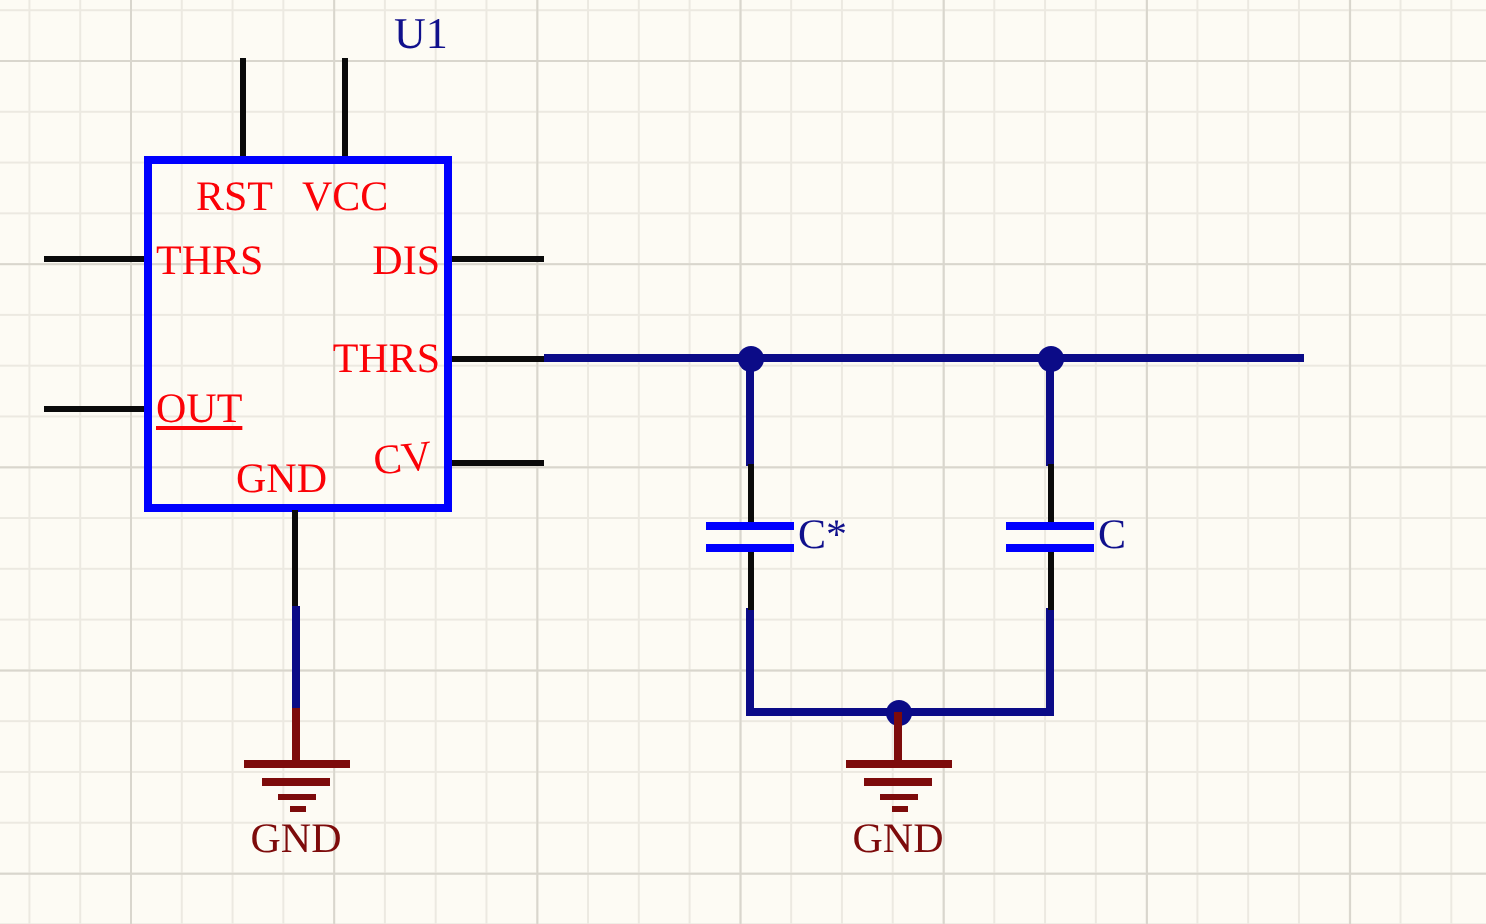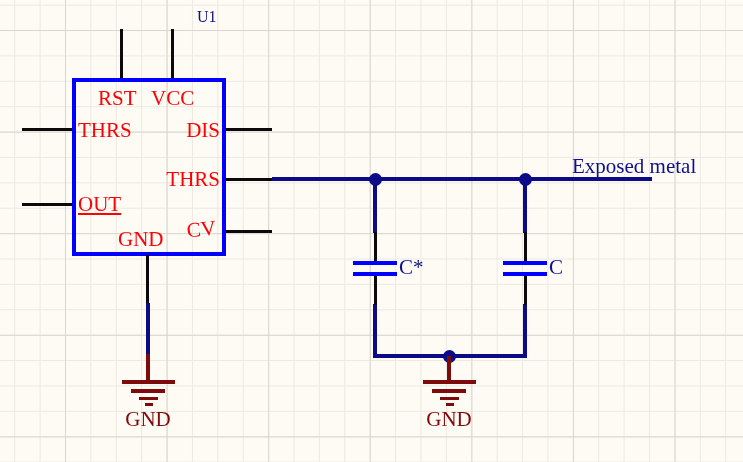--- a/index.html
+++ b/index.html
@@ -27,21 +27,21 @@
   .pinname{position:absolute;color:#fb0207;font-size:21px;line-height:21px;white-space:nowrap;}
   .anno{position:absolute;color:#10108c;font-size:21px;line-height:21px;white-space:nowrap;}
   .gndlabel{position:absolute;color:#7d0b0b;font-size:21px;line-height:21px;text-align:center;white-space:nowrap;}
   .tac{} .tar{text-align:right;}
 </style>
 </head>
 <body>
 
 <div class="canvas">
 
-  <div class="anno" style="left:197px;top:6px;font-size:16px;line-height:22px;">U1</div>
+  <div class="anno" style="left:197px;top:6px;font-size:22px;line-height:22px;">U1</div>
   <div class="compbody"></div>
 
   <div class="pinline" style="left:120px;top:29px;width:3px;height:49px;"></div>
   <div class="pinline" style="left:171px;top:29px;width:3px;height:49px;"></div>
   <div class="pinline" style="left:22px;top:128px;width:50px;height:3px;"></div>
   <div class="pinline" style="left:22px;top:203px;width:50px;height:3px;"></div>
   <div class="pinline" style="left:226px;top:128px;width:46px;height:3px;"></div>
   <div class="pinline" style="left:226px;top:178px;width:46px;height:3px;"></div>
   <div class="pinline" style="left:226px;top:230px;width:46px;height:3px;"></div>
   <div class="pinline" style="left:146px;top:255px;width:3px;height:48px;"></div>
@@ -86,15 +86,14 @@
   <div class="gndbar" style="left:145px;top:403px;width:8px;height:3px;"></div>
   <div class="gndlabel" style="left:116px;top:409px;width:64px;">GND</div>
 
   <div class="gndbar" style="left:447px;top:356px;width:4px;height:25px;"></div>
   <div class="gndbar" style="left:423px;top:380px;width:53px;height:4px;"></div>
   <div class="gndbar" style="left:432px;top:389px;width:34px;height:4px;"></div>
   <div class="gndbar" style="left:440px;top:397px;width:19px;height:3px;"></div>
   <div class="gndbar" style="left:446px;top:403px;width:8px;height:3px;"></div>
   <div class="gndlabel" style="left:417px;top:409px;width:64px;">GND</div>
 
-  <div class="anno" style="left:572px;top:156px;">Exposed metal</div>
 
 </div>
 
 </body></html>

